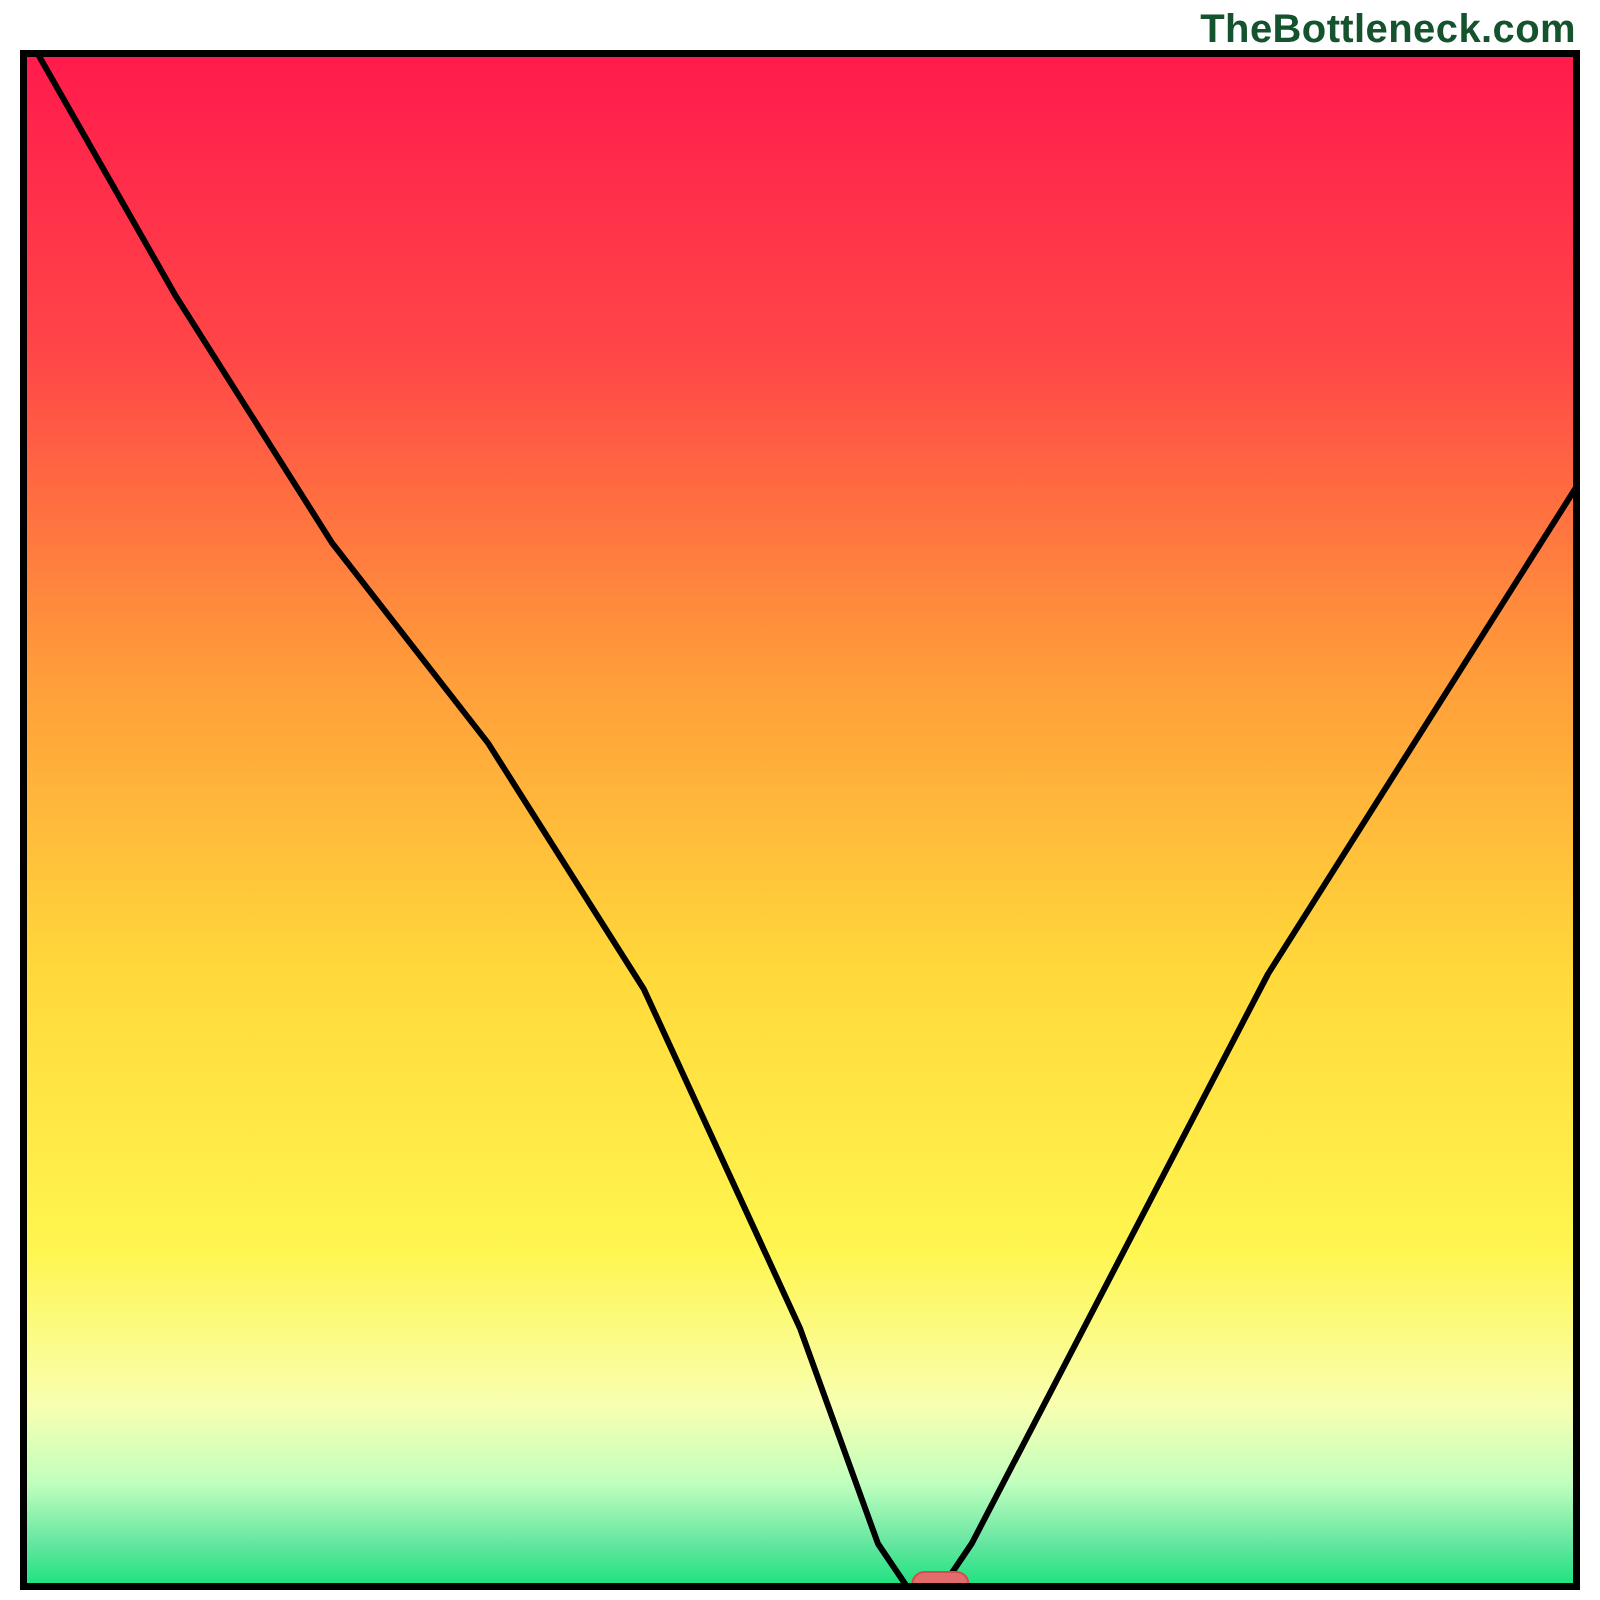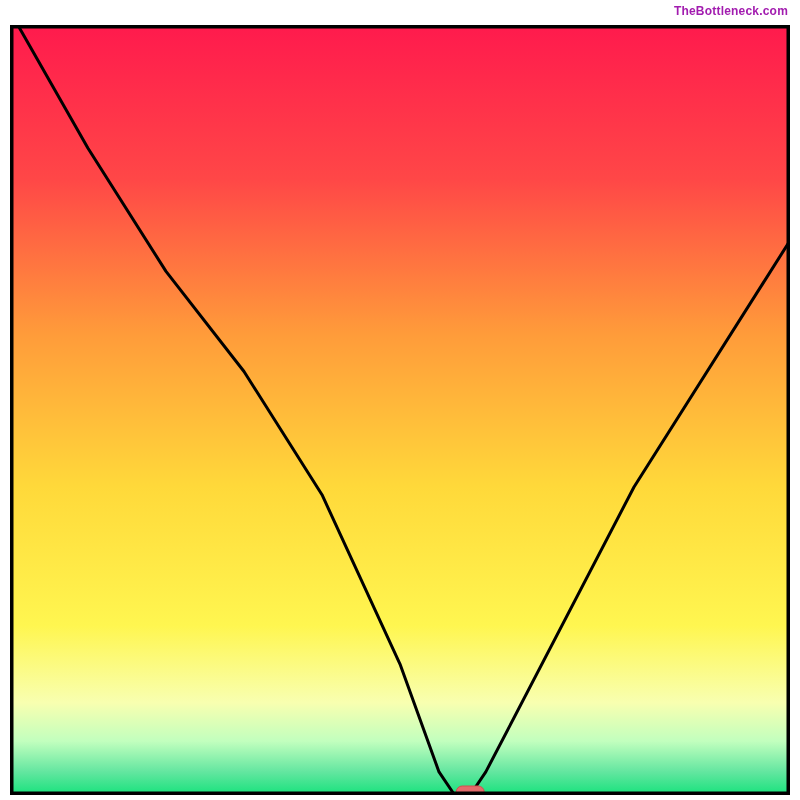--- a/index.html
+++ b/index.html
@@ -12,23 +12,23 @@
   }
   .container {
     position: relative;
     width: 800px;
     height: 800px;
   }
   .watermark {
     position: absolute;
     top: 4px;
     right: 12px;
-    font-size: 12px;
+    font-size: 20px;
     font-weight: bold;
-    color: #a21caf;
+    color: #14532d;
     z-index: 10;
     letter-spacing: 0.2px;
   }
   svg.plot {
     position: absolute;
     top: 25px;
     left: 10px;
     width: 780px;
     height: 770px;
   }

